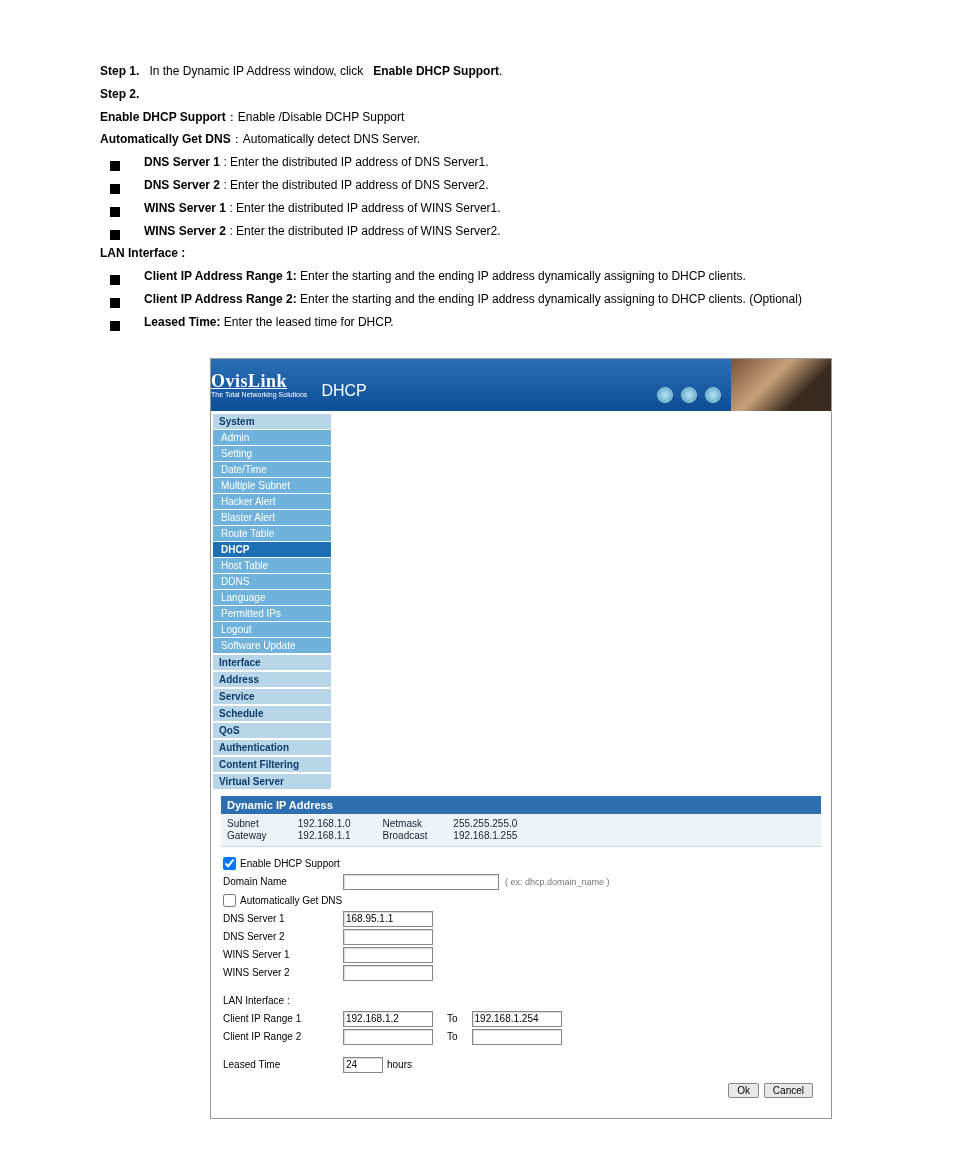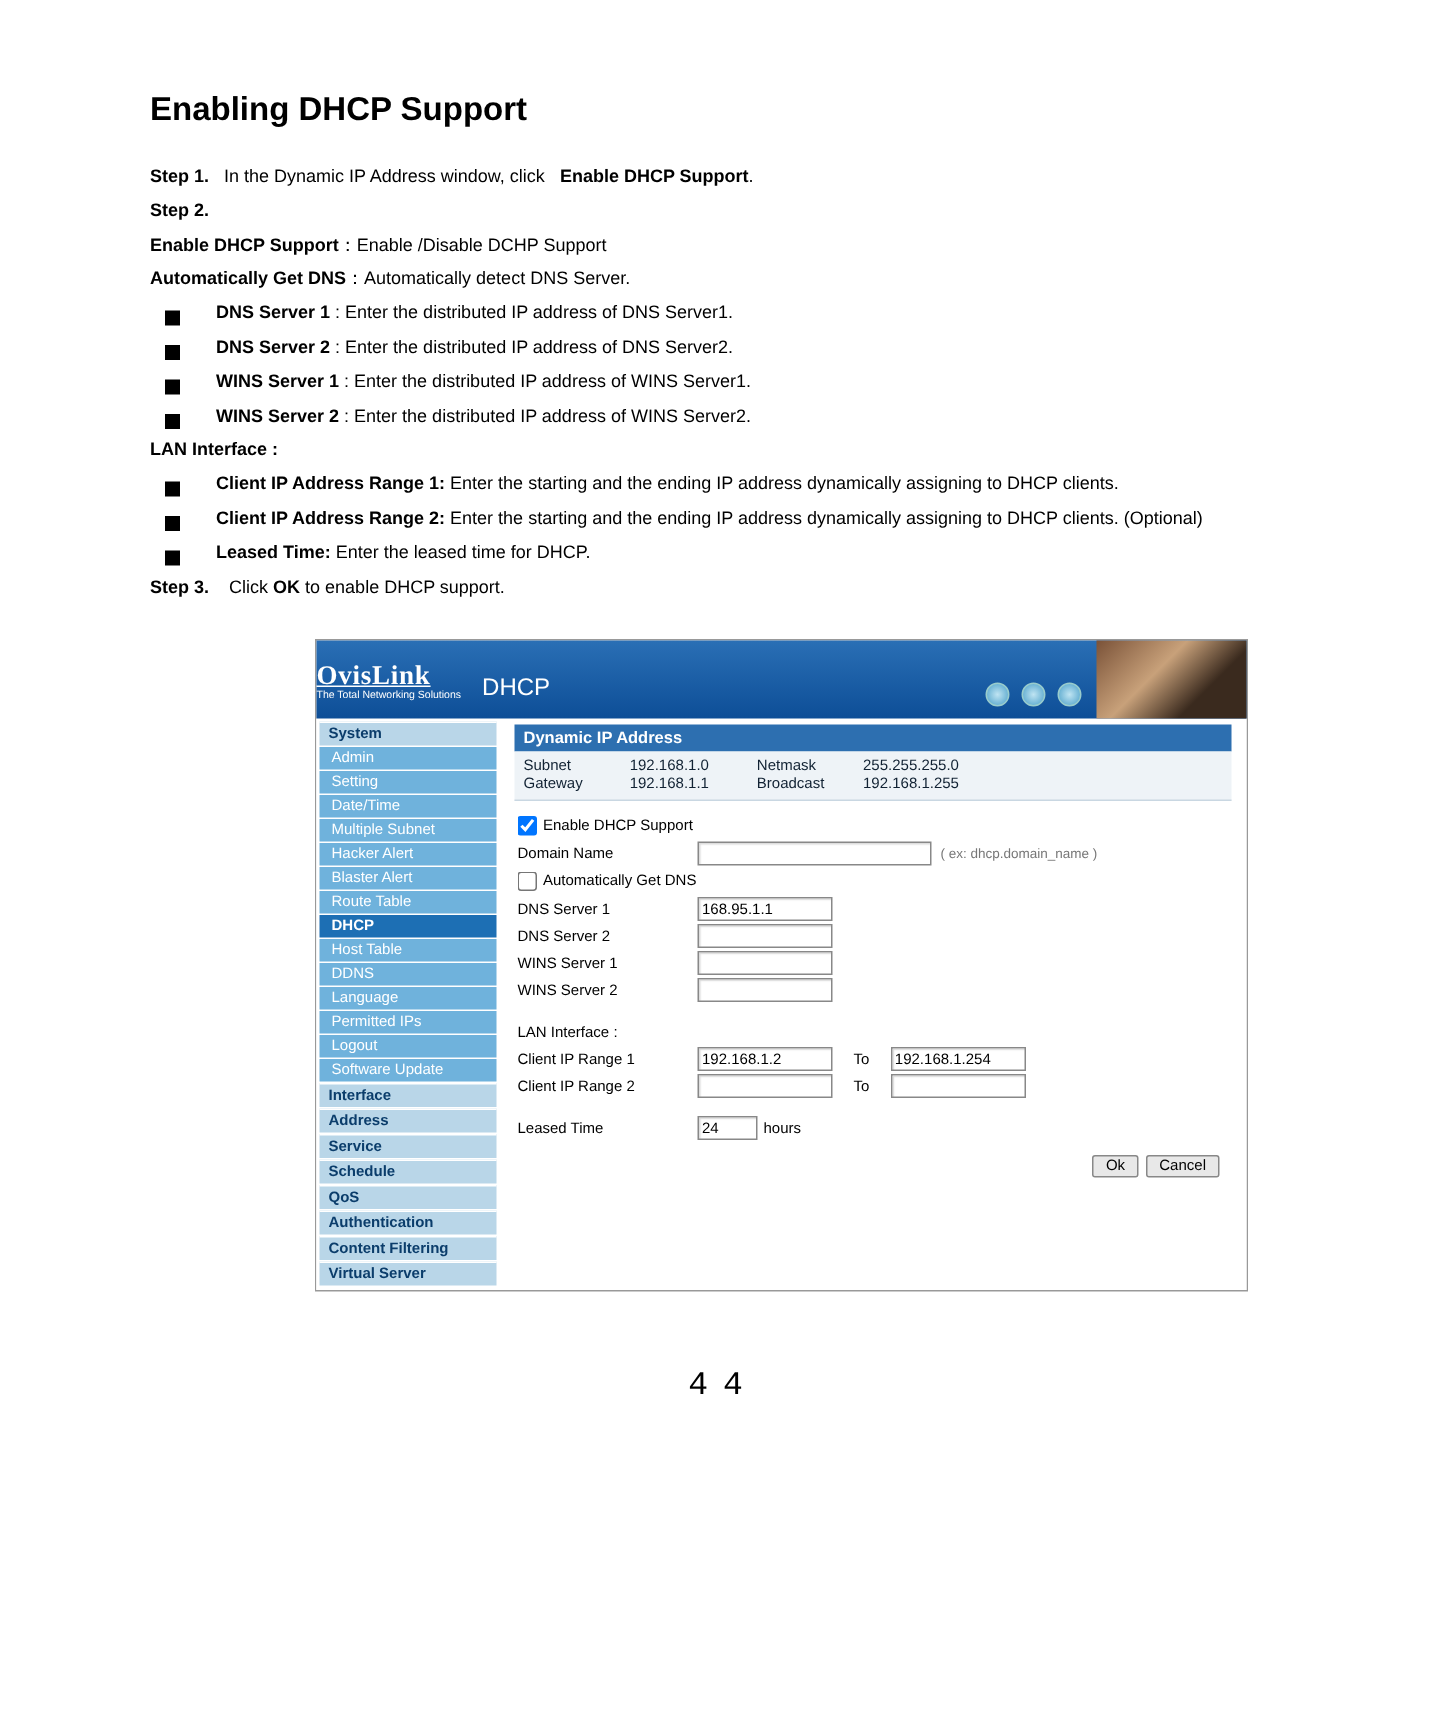--- a/index.html
+++ b/index.html
@@ -94,20 +94,21 @@
   .ss-header-photo {
     width: 100px;
     height: 52px;
     background: linear-gradient(135deg,#7a5238,#c8a17a 40%,#3a2a1e 70%);
     position: absolute;
     right: 0; top: 0;
   }
   .ss-body {
     display: flex;
     background: #fff;
+    flex-direction: column;
   }
   .ss-sidebar {
     width: 118px;
     background: #fff;
     padding: 2px;
   }
   .ss-sidebar .section {
     background: #b9d6e8;
     color: #0b3d6b;
     font-size: 10px;
@@ -197,21 +198,20 @@
     font-family: "Courier New", monospace;
     font-size: 22px;
     letter-spacing: 10px;
     margin-top: 50px;
   }
 </style>
 </head>
 <body>
 
 <div class="page">
-  <h2 class="title">Enabling DHCP Support</h2>
 
   <div class="body-text">
     <p>
       <b>Step 1.</b>&nbsp;&nbsp;
       <span>In the Dynamic IP Address window, click </span>&nbsp;
       <b>Enable DHCP Support</b><span>.</span>
     </p>
     <p><b>Step 2.</b></p>
     <p>
       <b>Enable DHCP Support</b><span>：Enable /Disable DCHP Support</span>
@@ -230,24 +230,20 @@
     </ul>
 
     <p><b>LAN Interface :</b></p>
 
     <ul class="square">
       <li><b>Client IP Address Range 1:</b><span> Enter the starting and the ending IP address dynamically assigning to DHCP clients.</span></li>
       <li><b>Client IP Address Range 2:</b><span> Enter the starting and the ending IP address dynamically assigning to DHCP clients. (Optional)</span></li>
       <li><b>Leased Time:</b><span> Enter the leased time for DHCP.</span></li>
     </ul>
 
-    <p>
-      <b>Step 3.</b>&nbsp;&nbsp;&nbsp;
-      <span>Click </span><b>OK</b><span> to enable DHCP support.</span>
-    </p>
   </div>
 
   <div class="screenshot">
     <div class="ss-header">
       <div class="ss-logo">
         <span class="brand">OvisLink</span>
         <span class="tag">The Total Networking Solutions</span>
       </div>
       <div class="ss-page-title">DHCP</div>
       <div class="ss-header-icons">

